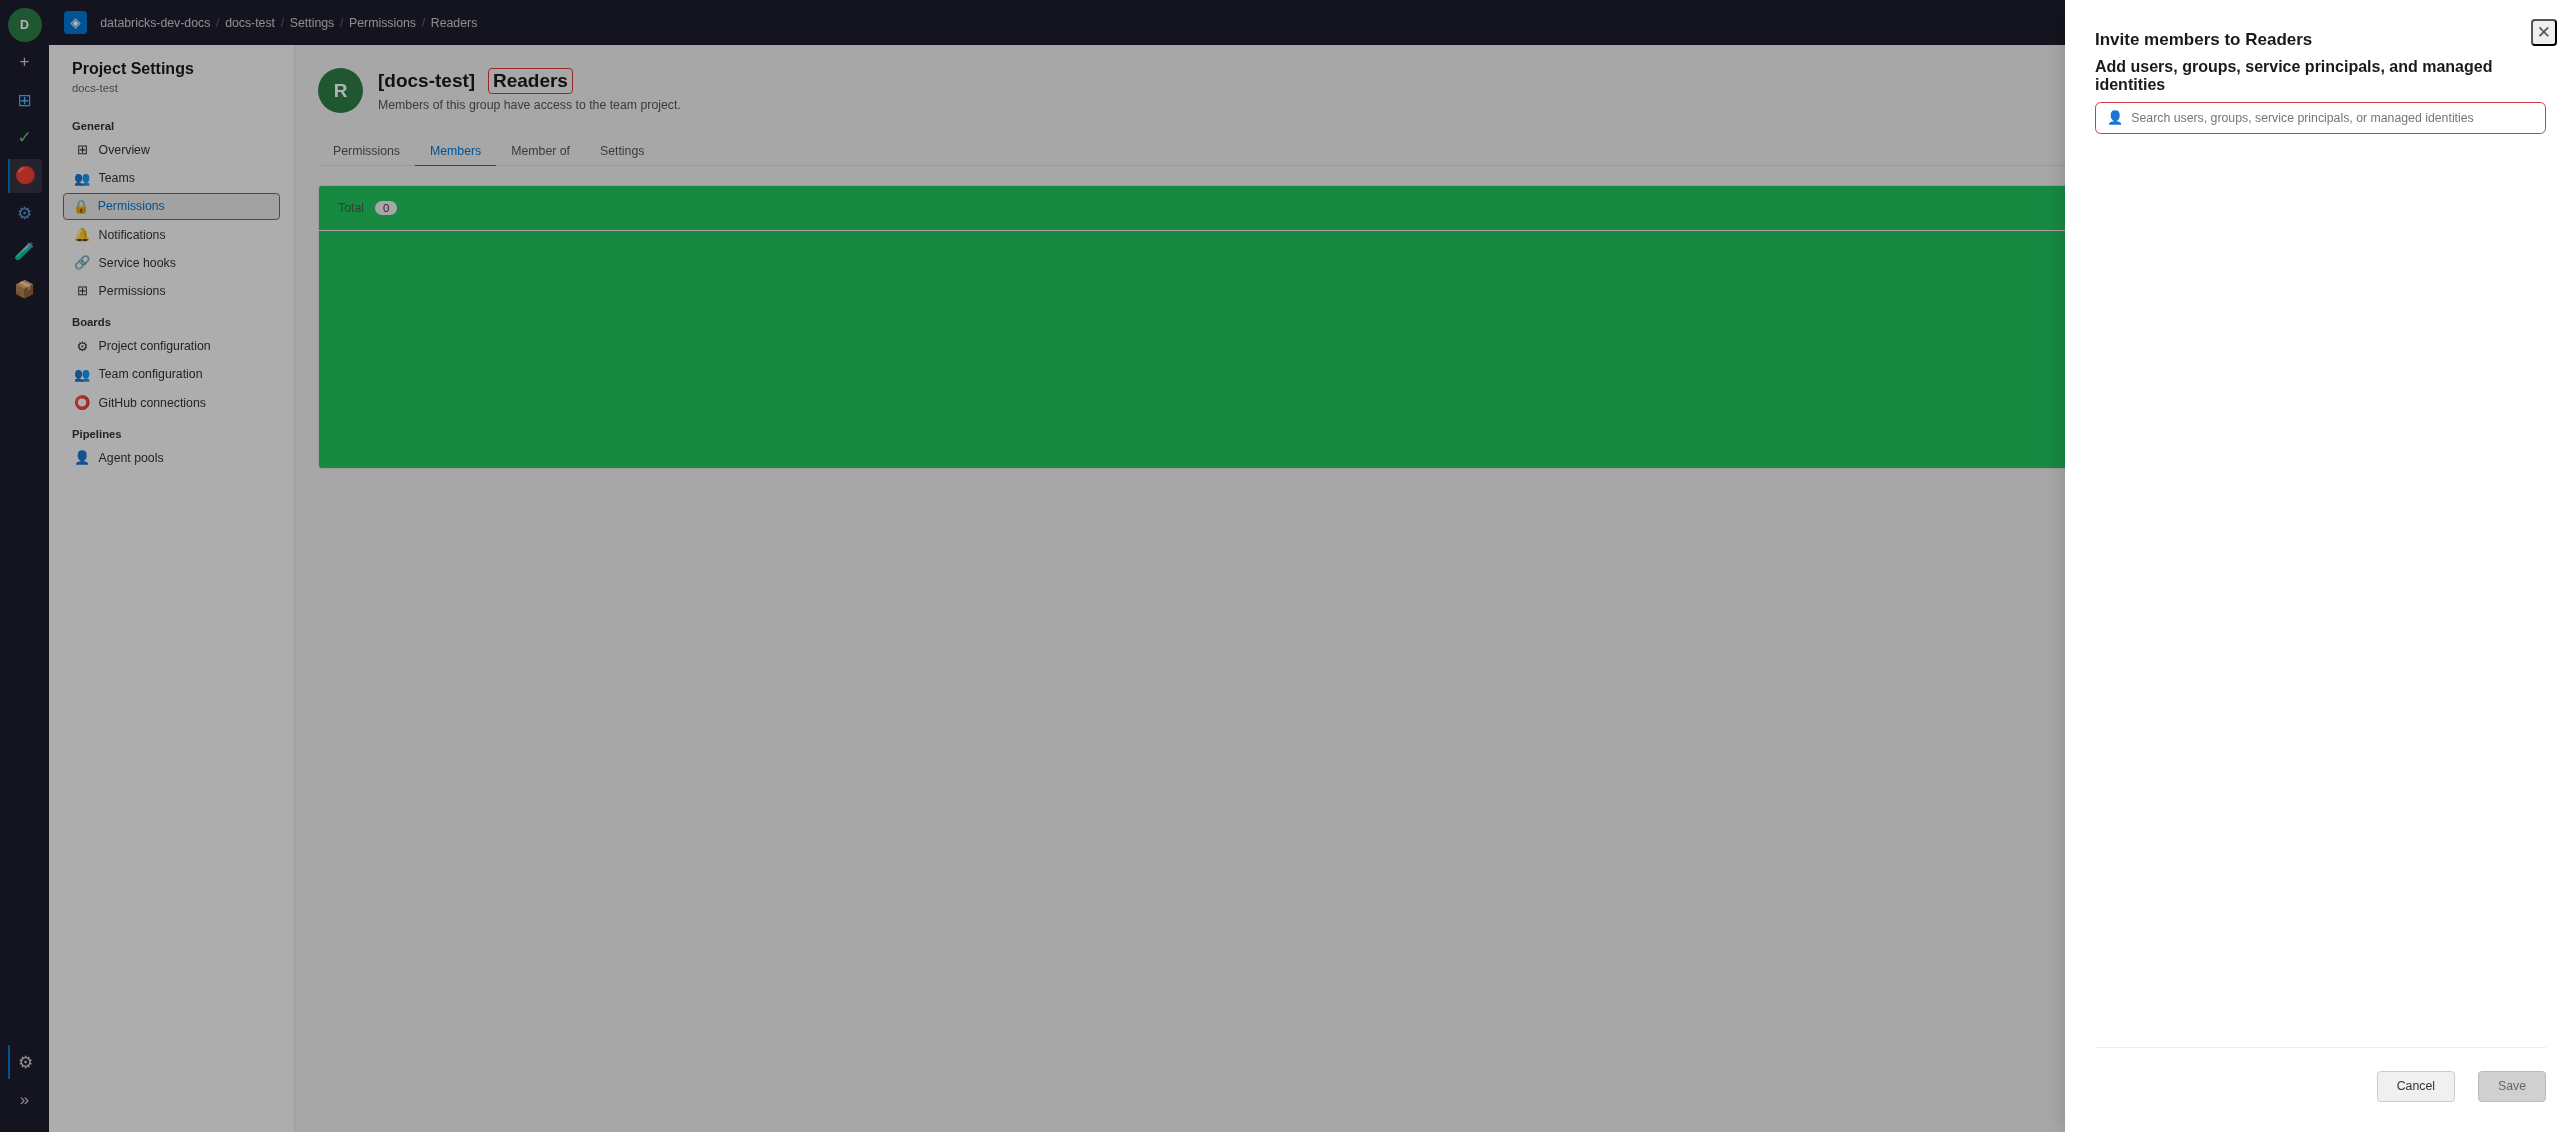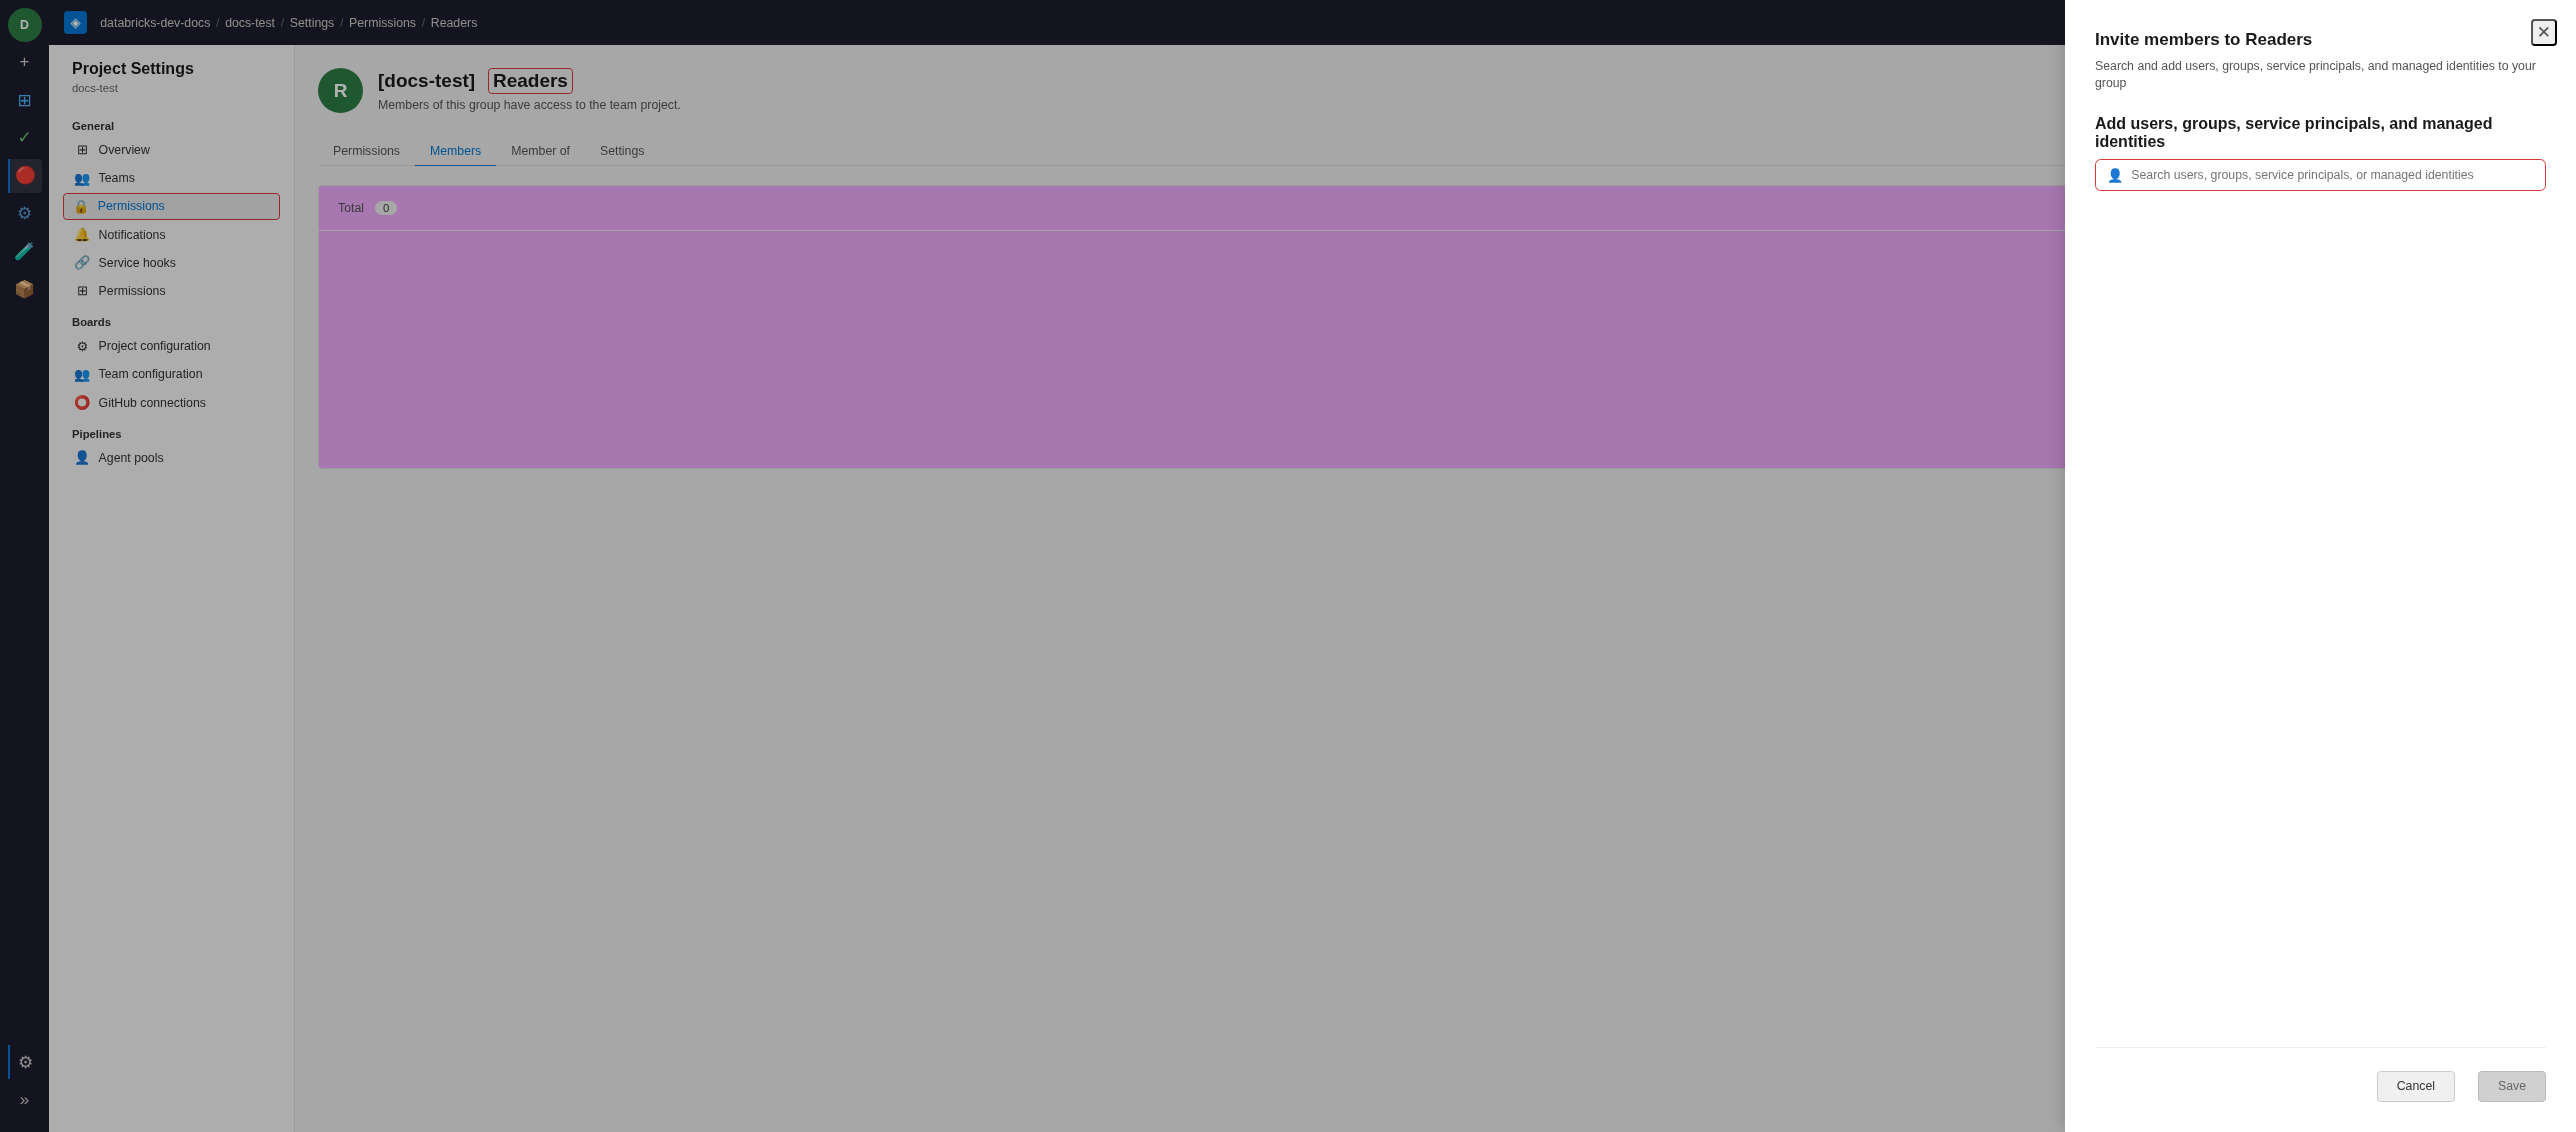--- a/index.html
+++ b/index.html
@@ -154,21 +154,21 @@
       cursor: pointer;
       font-size: 12.3px;
       color: #555;
       border-bottom: 1.9px solid transparent;
       margin-bottom: -0.9px;
     }
     .tab.active { color: #0078d4; border-bottom: 1.9px solid #0078d4; font-weight: 500; }
 
     
     .content-panel {
-      background: #f0abfc;
+      background: #22c55e;
       border-radius: 3.8px;
       border: 0.9px solid #e0e0e0;
       min-height: 284px;
     }
     .panel-header {
       padding: 15px 19px;
       border-bottom: 0.9px solid #eee;
       display: flex; align-items: center; gap: 11.3px;
     }
     .total-label { font-size: 12.3px; color: #555; }
@@ -406,21 +406,20 @@
         </div>
       </div>
     </div>
   </div>
 </div>
 
 <div class="modal-overlay">
   <div class="modal">
     <button class="modal-close">✕</button>
     <h2>Invite members to Readers</h2>
-    <p class="modal-subtitle">Search and add users, groups, service principals, and managed identities to your group</p>
 
     <div class="modal-field-label">Add users, groups, service principals, and managed identities</div>
     <div class="search-input-container">
       <span class="search-icon">👤</span>
       <input type="text" placeholder="Search users, groups, service principals, or managed identities" style="">
     </div>
 
     <div class="modal-footer">
       <button class="btn btn-cancel">Cancel</button>
       <button class="btn btn-save">Save</button>

